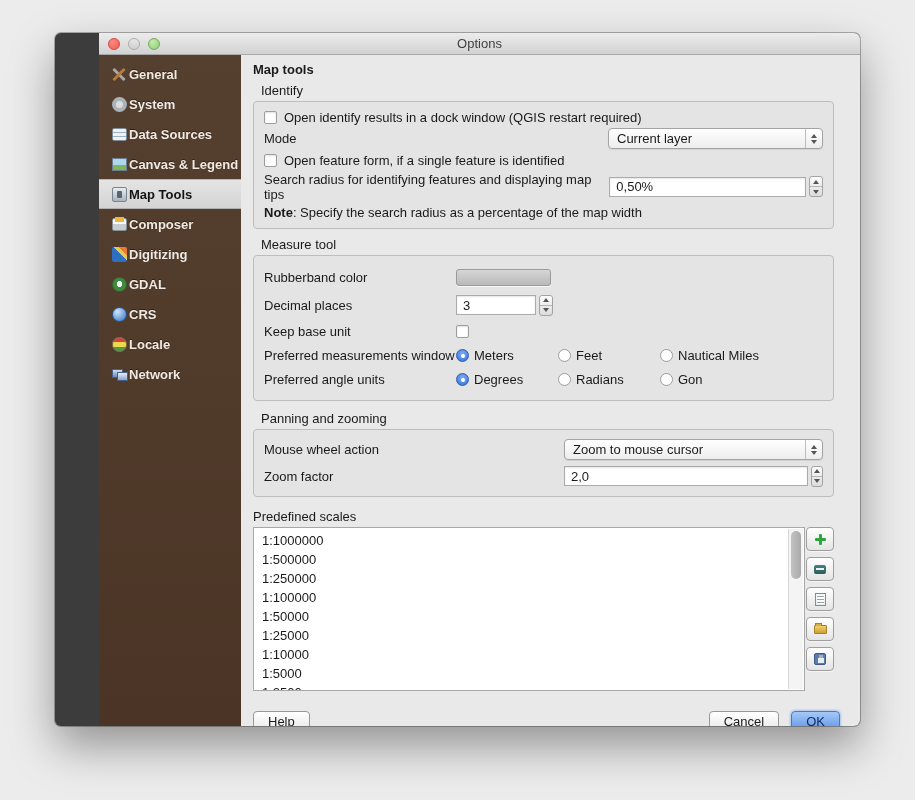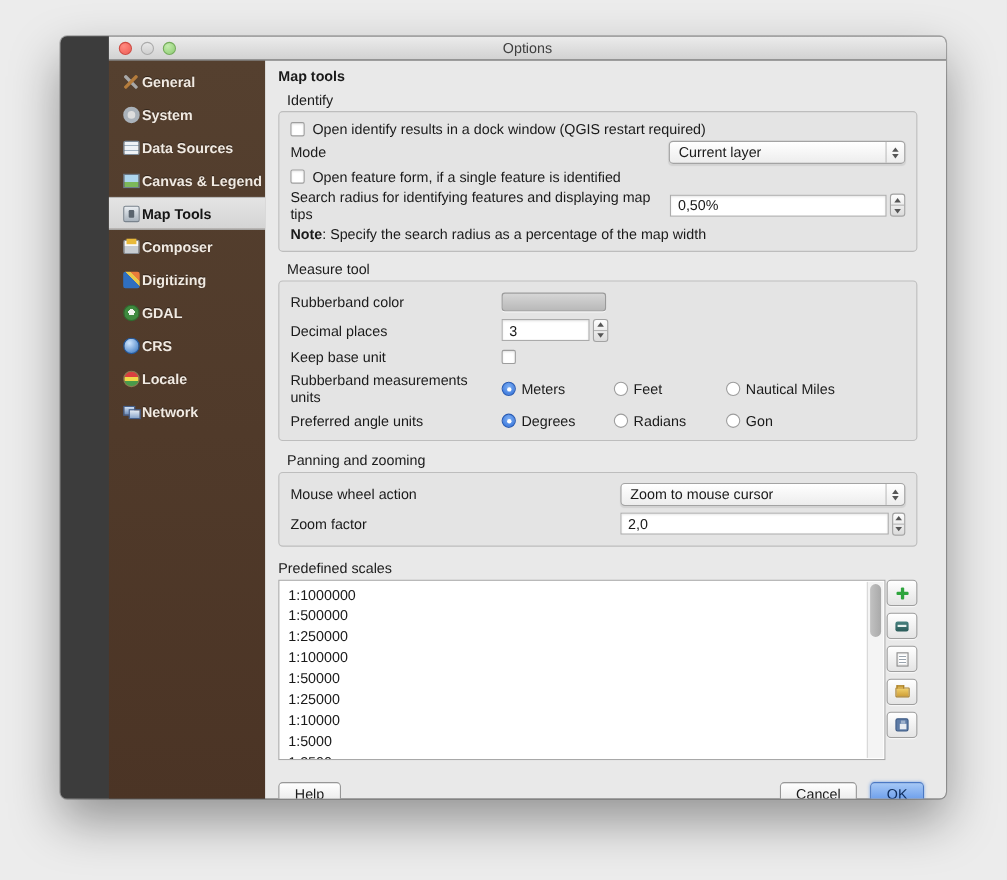--- a/index.html
+++ b/index.html
@@ -276,21 +276,21 @@
             <span class="st">
                 <span class="tri-down"></span>
               </span>
           </span>
         </div>
         <div class="row">
           <span class="lblcol">Keep base unit</span>
           <span class="checkbox" style="margin-right:0;"></span>
         </div>
         <div class="row">
-          <span class="lblcol">Rubberband measurements units</span>
+          <span class="lblcol">Preferred measurements window</span>
           <span class="radio-item w100">
             <span class="radio checked"></span>
             <span>Meters</span>
           </span>
           <span class="radio-item w100">
             <span class="radio"></span>
             <span>Feet</span>
           </span>
           <span class="radio-item">
             <span class="radio"></span>

